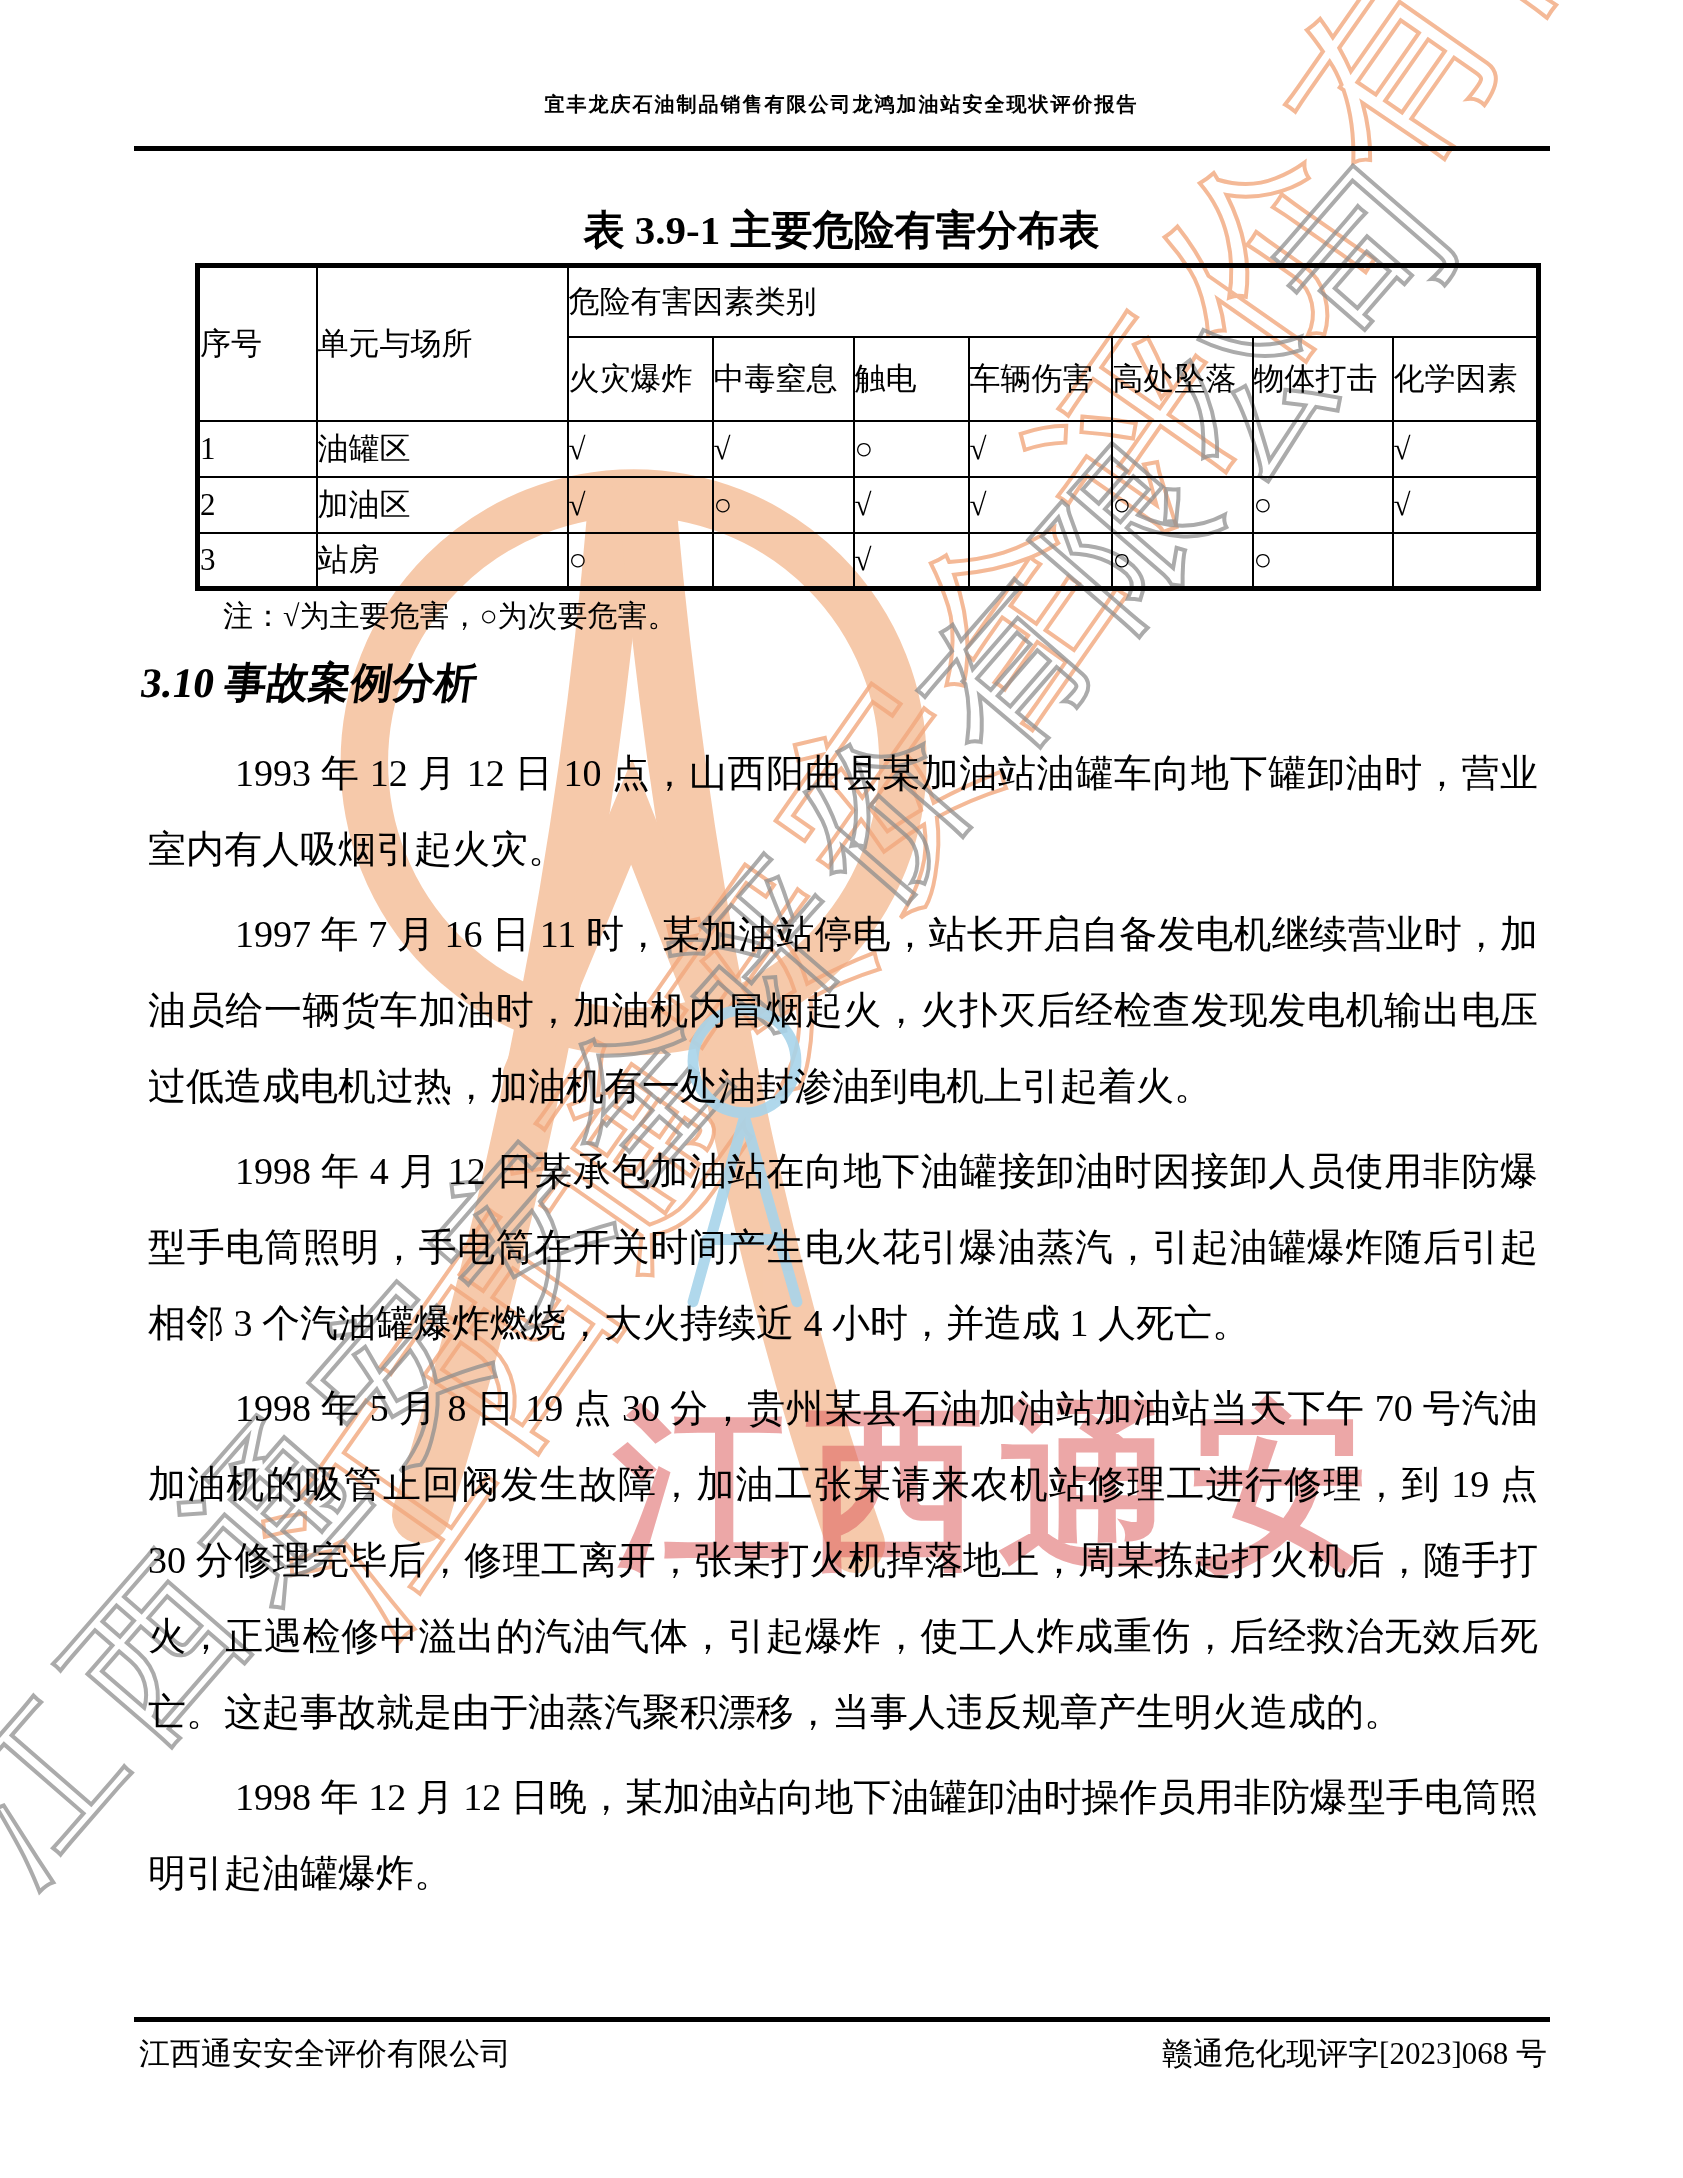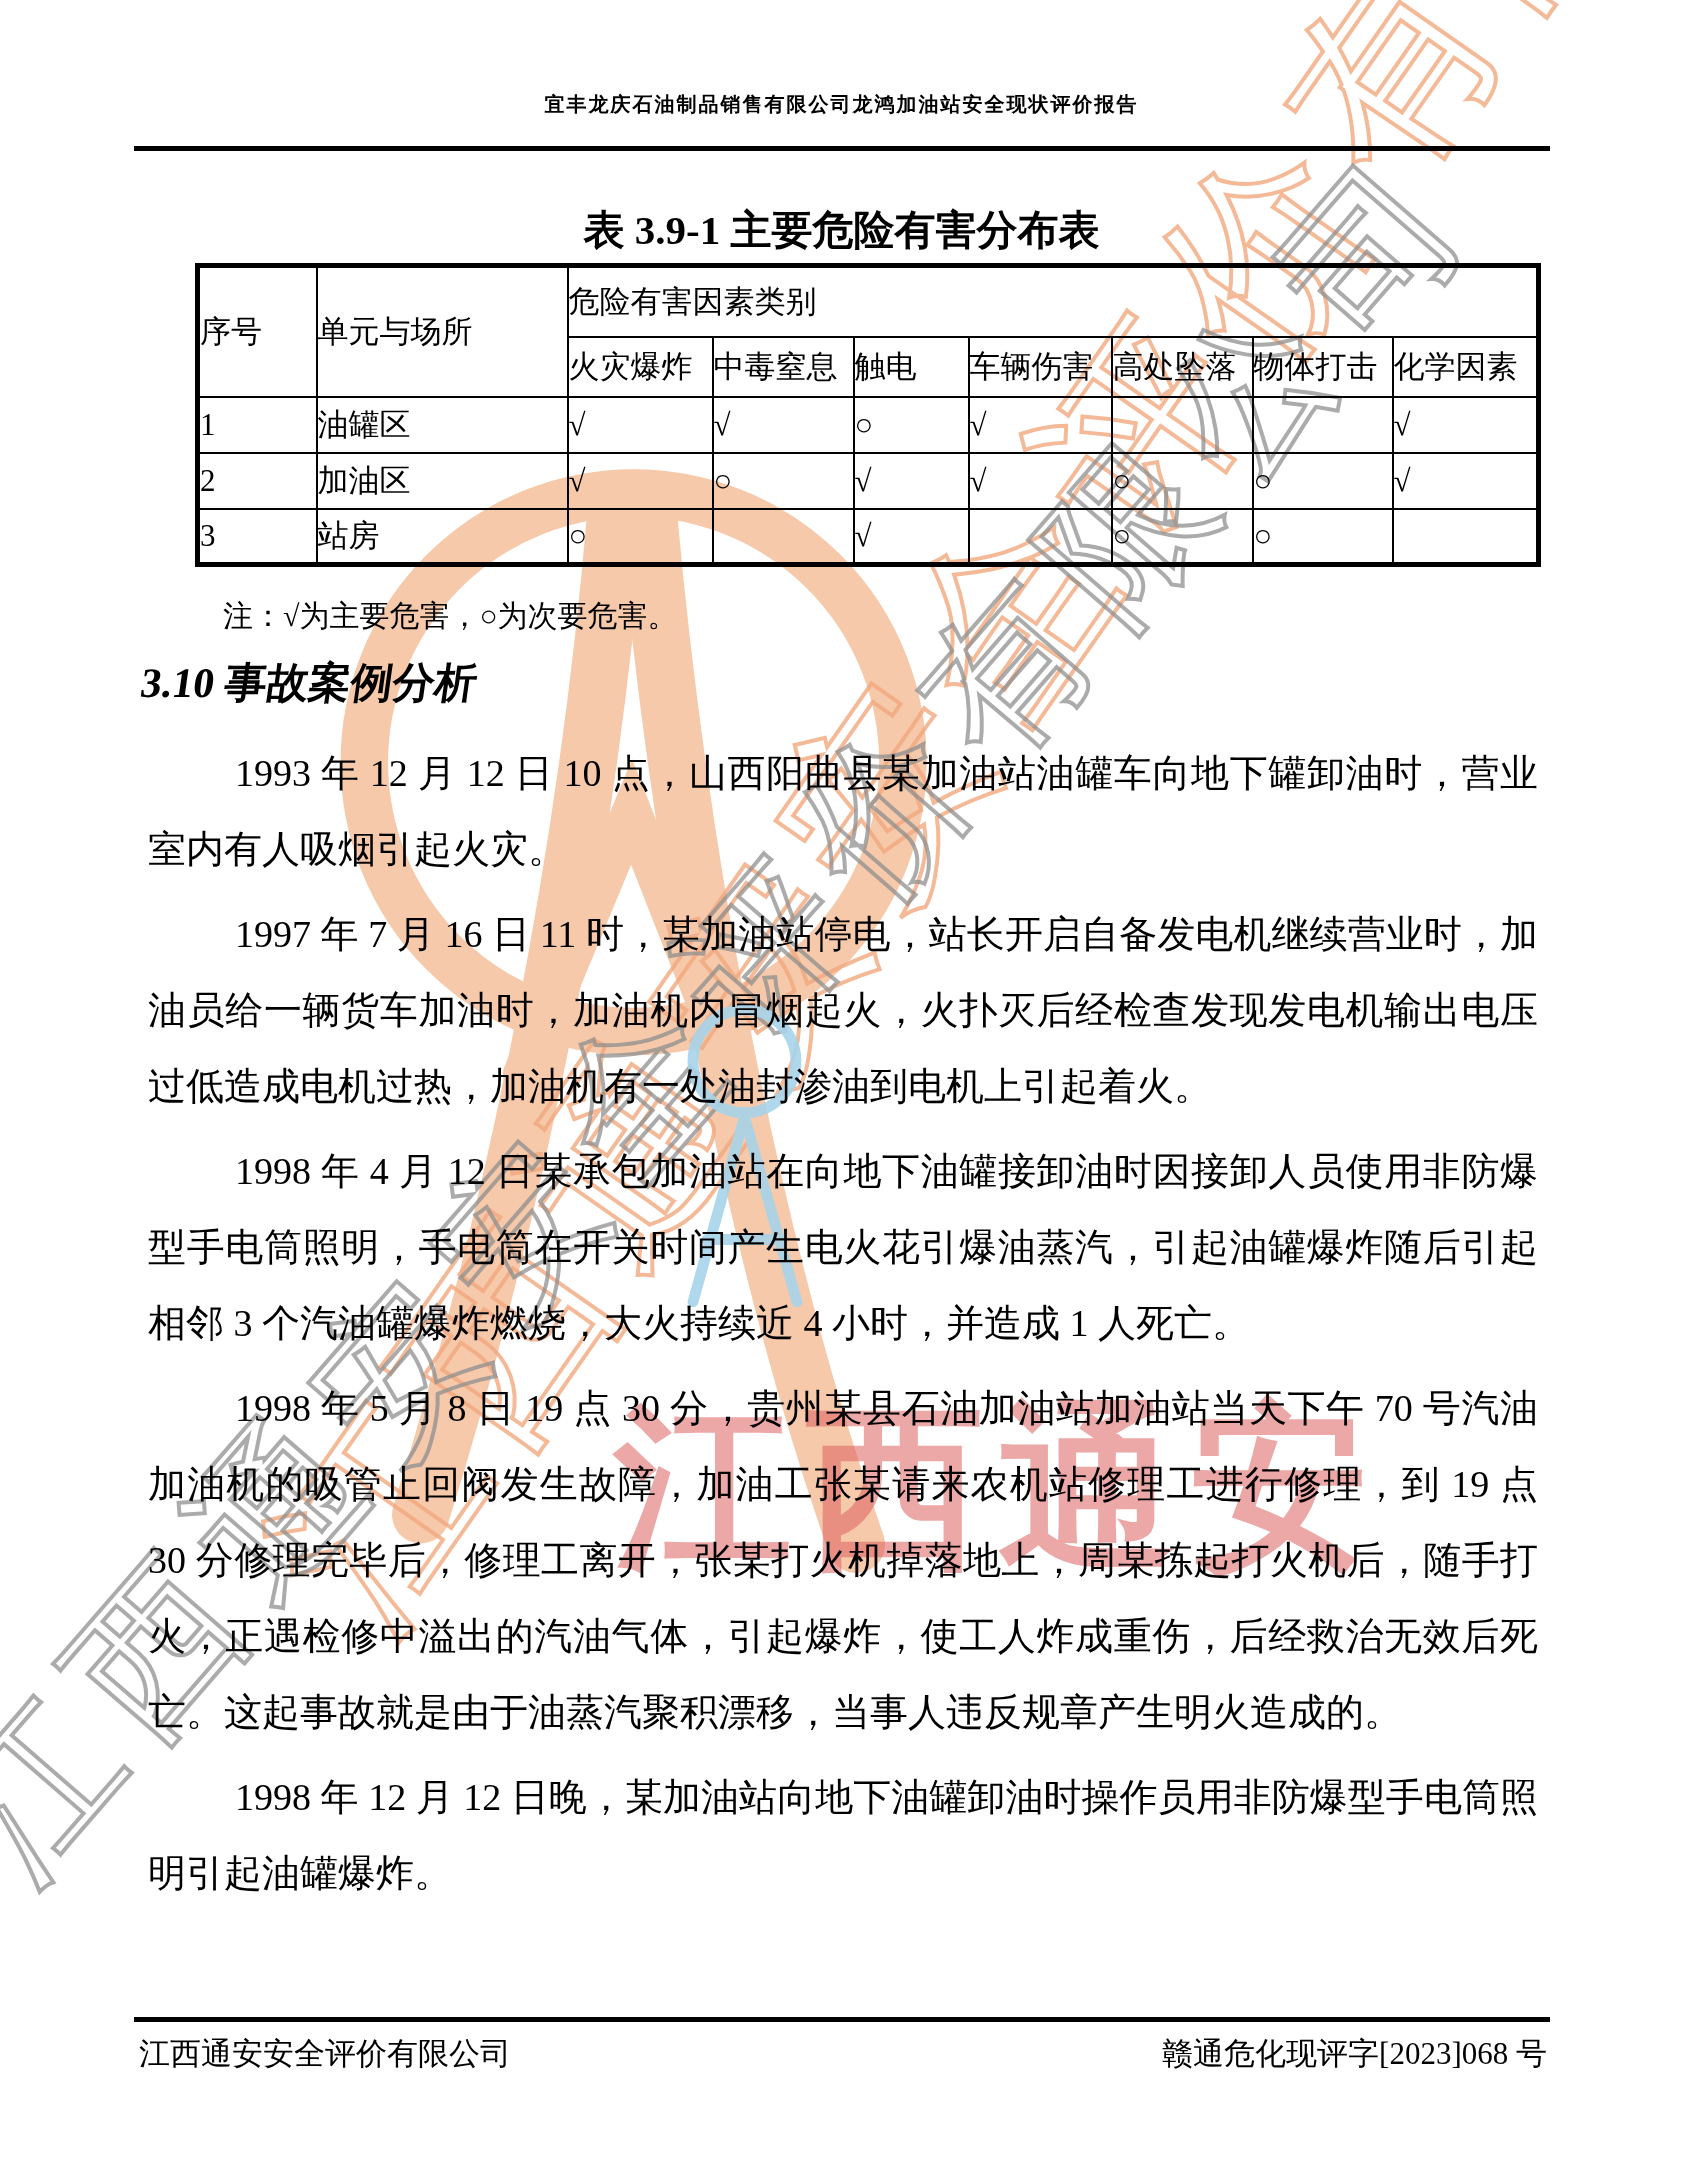--- a/index.html
+++ b/index.html
@@ -17,21 +17,21 @@
   .header-title{top:91px;left:0;width:100%;text-align:center;font-size:20px;letter-spacing:2px;font-weight:bold;}
   .header-rule{top:146px;left:134px;width:1416px;height:5px;background:#000;}
 
   .table-title{top:203px;left:0;width:100%;text-align:center;font-size:41px;font-weight:bold;}
 
   .hazard-table{top:263px;left:195px;}
   table{border-collapse:collapse;table-layout:fixed;}
   td,th{border:2px solid #000;text-align:left;vertical-align:middle;font-size:31px;font-weight:normal;padding:0;}
   table{border:5px solid #000;}
   .rowA{height:71px;}
-  .rowB{height:60px;}
+  .rowB{height:84px;}
   .rowD{height:56px;}
 
   .note{top:596px;left:223px;font-size:30px;}
 
   .section-heading{top:655px;left:141px;font-size:42px;font-weight:bold;transform:skewX(-8deg);}
 
   .paras{top:726px;left:139px;width:1408px;font-size:38px;line-height:76px;text-align:justify;}
   .paras p{margin:9px;text-indent:87px;}
 
   .page-num{top:1952px;left:0;width:100%;text-align:center;font-size:27px;}

